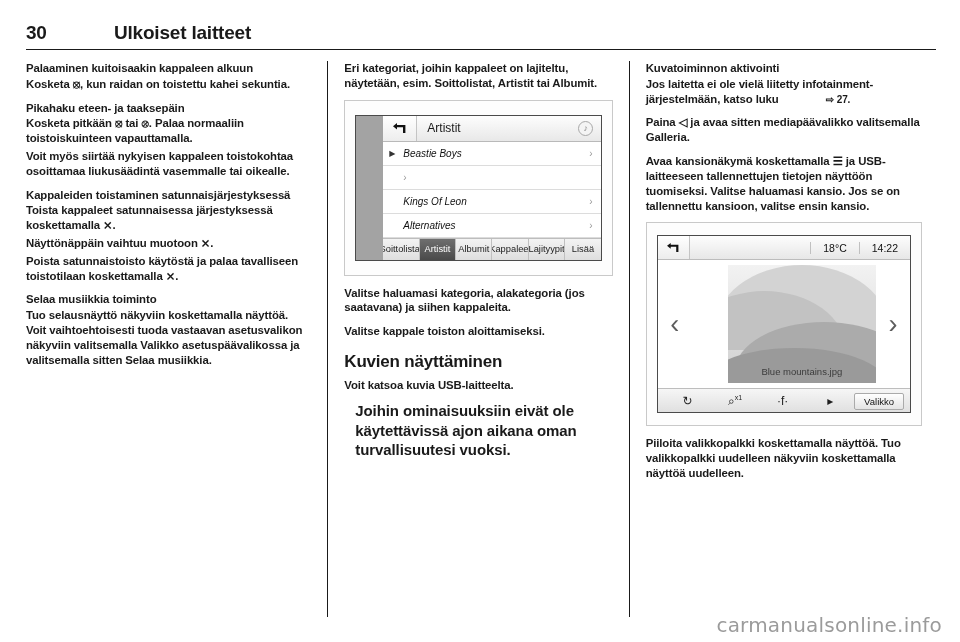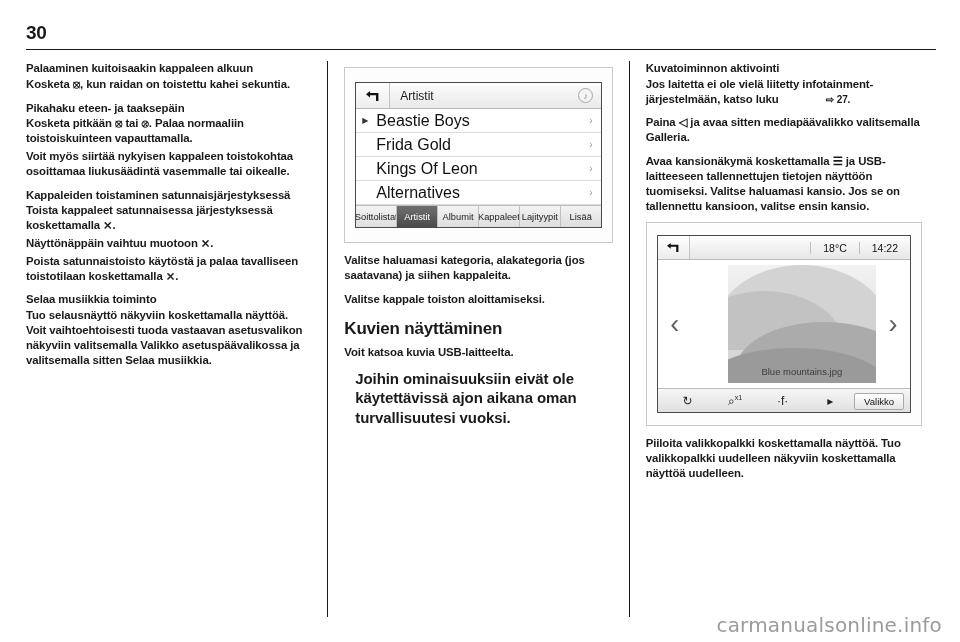--- a/index.html
+++ b/index.html
@@ -99,24 +99,25 @@
 
   
   .shot {
     border: 1px solid #c9c9c9;
     background: #fdfdfd;
     margin: 6px 0 10px 0;
     padding: 14px 10px;
   }
   .ivi {
     border: 1.5px solid #4a4a4a;
-    background: #0c4a6e;
+    background: #a3a3a3;
     width: 100%;
     font-size: 10px;
     overflow: hidden;
+    padding-left: 27px;
   }
   .ivi-top {
     display: flex;
     align-items: center;
     height: 26px;
     background: linear-gradient(#fdfdfd,#e8e8e8);
     border-bottom: 1px solid #b9b9b9;
   }
   .ivi-back {
     width: 34px; height: 100%;
@@ -149,21 +150,21 @@
     height: 24px;
     border-bottom: 1px solid #dcdcdc;
     padding: 0 6px 0 6px;
     background: #fff;
   }
   .ivi-row .marker {
     width: 14px;
     font-size: 8px;
     color: #333;
   }
-  .ivi-row .lbl { flex: 1; font-size: 16px; color: #111; }
+  .ivi-row .lbl { flex: 1; font-size: 10px; color: #111; font-style: italic; }
   .ivi-row .chev { color: #9a9a9a; font-size: 10px; padding-right: 2px; }
   .ivi-tabs {
     display: flex;
     height: 22px;
     background: linear-gradient(#f3f3f3,#dedede);
     border-top: 1px solid #bdbdbd;
   }
   .ivi-tabs .tab {
     flex: 1;
     display: flex; align-items: center; justify-content: center;
@@ -289,20 +290,21 @@
 </style>
 </head>
 <body>
 
 <div class="edgebar"></div>
 
 <div class="page">
 
   <div class="header">
     <div class="pageno">30</div>
+    <div class="chapter">Ulkoiset laitteet</div>
   </div>
 
   <div class="columns">
 
     <div class="col col1">
 
       <h3 class="sub">Palaaminen kuitoisaakin kappaleen alkuun</h3>
       <p class="body">Kosketa ⦻, kun raidan on toistettu kahei sekuntia.</p>
 
       <h3 class="sub">Pikahaku eteen- ja taaksepäin</h3>
@@ -314,20 +316,21 @@
       <p class="body tight">Näyttönäppäin vaihtuu muotoon ⨯.</p>
       <p class="body">Poista satunnaistoisto käytöstä ja palaa tavalliseen toistotilaan koskettamalla ⨯.</p>
 
       <h3 class="sub">Selaa musiikkia toiminto</h3>
       <p class="body">Tuo selausnäyttö näkyviin koskettamalla näyttöä. Voit vaihtoehtoisesti tuoda vastaavan asetusvalikon näkyviin valitsemalla Valikko asetuspäävalikossa ja valitsemalla sitten Selaa musiikkia.</p>
 
     </div>
 
     <div class="col col2">
 
+      <p class="body">Eri kategoriat, joihin kappaleet on lajiteltu, näytetään, esim. Soittolistat, Artistit tai Albumit.</p>
 
       <div class="shot">
         <div class="ivi">
 
           <div class="ivi-top">
             <div class="ivi-back">
               <svg width="15" height="12" viewBox="0 0 15 12">
                 <path d="M5 1 L1 4.2 L5 7.4 L5 5.2 L11 5.2 L11 11 L13.4 11 L13.4 3 L5 3 Z" fill="#111"></path>
               </svg>
             </div>
@@ -337,21 +340,20 @@
             </div>
           </div>
 
           <div class="ivi-row">
             <span class="marker">▶</span>
             <span class="lbl">Beastie Boys</span>
             <span class="chev">›</span>
           </div>
           <div class="ivi-row">
             <span class="marker"></span>
-            <span class="lbl">Frida Gold</span>
             <span class="chev">›</span>
           </div>
           <div class="ivi-row">
             <span class="marker"></span>
             <span class="lbl">Kings Of Leon</span>
             <span class="chev">›</span>
           </div>
           <div class="ivi-row">
             <span class="marker"></span>
             <span class="lbl">Alternatives</span>

